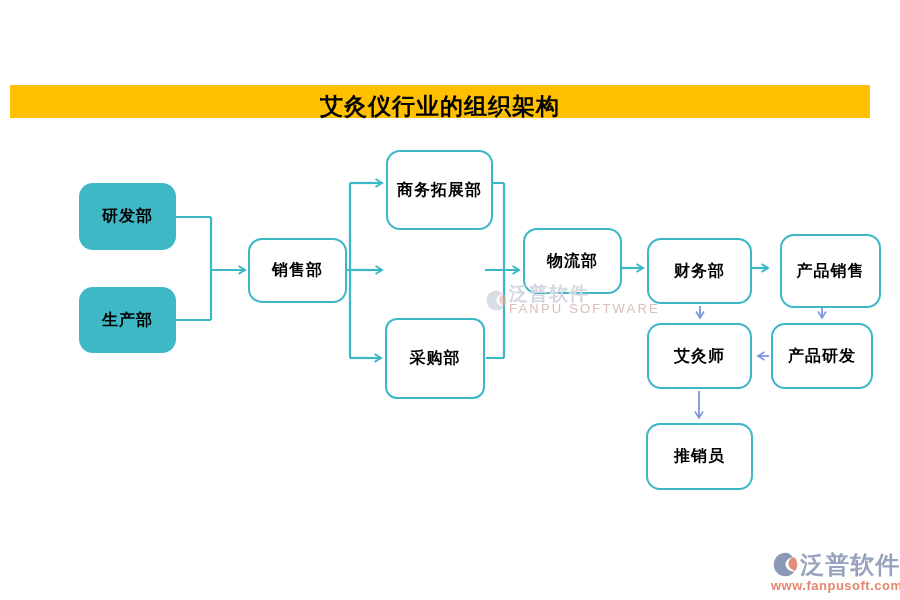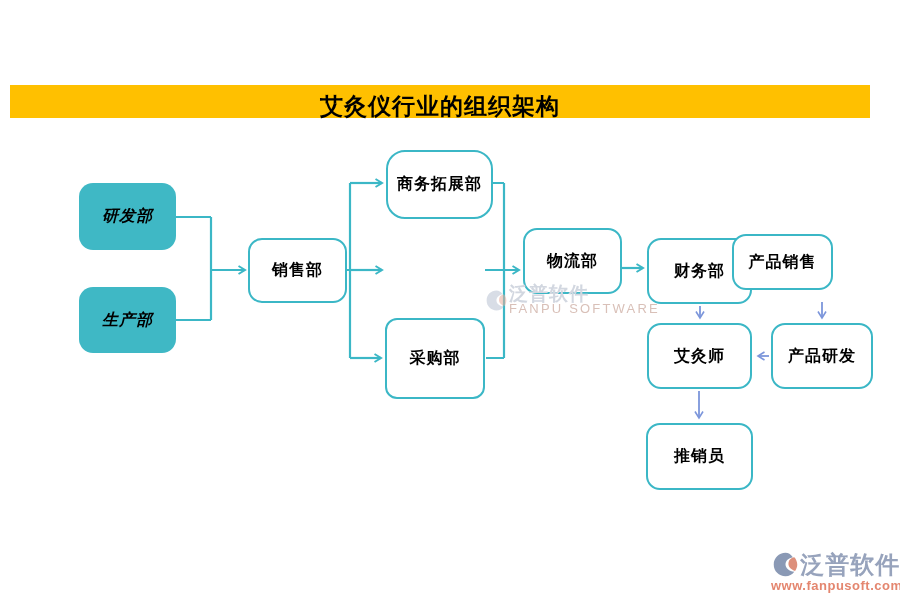--- a/index.html
+++ b/index.html
@@ -17,30 +17,30 @@
   }
   
   .edges{position:absolute;left:0;top:0;width:900px;height:600px;}
   
   .node{
     position:absolute;display:flex;align-items:center;justify-content:center;
     border-radius:14px;font-size:16px;font-weight:bold;color:#000;
     box-sizing:border-box;background:#fff;border:2.5px solid #3BB7C6;
     letter-spacing:1px;
   }
-  .node.filled{background:#3FB8C5;border:none;font-style:italic;}
+  .node.filled{background:#3FB8C5;border:none;}
   .n-rnd          {left:79px; top:183px; width:97px; height:67px;}
   .n-production   {left:79px; top:287px; width:97px; height:66px;}
   .n-sales        {left:248px;top:238px; width:99px; height:65px;}
-  .n-bizdev       {left:386px;top:150px; width:107px;height:69px;border-radius:19px;}
+  .n-bizdev       {left:386px;top:150px; width:107px;height:80px;}
   .n-maintenance  {left:386px;top:238px; width:99px; height:65px;}
   .n-procurement  {left:385px;top:318px; width:100px;height:81px;border-radius:12px;}
   .n-logistics    {left:523px;top:228px; width:99px; height:66px;}
   .n-finance      {left:647px;top:238px; width:105px;height:66px;}
-  .n-product-sales{left:732px;top:234px; width:101px;height:56px;text-align:right;}
+  .n-product-sales{left:780px;top:234px; width:101px;height:74px;text-align:right;}
   .n-moxibustionist{left:647px;top:323px;width:105px;height:66px;}
   .n-product-rnd  {left:771px;top:323px; width:102px;height:66px;}
   .n-salesperson  {left:646px;top:423px; width:107px;height:67px;}
   
   .wm-center{
     position:absolute;left:486px;top:284px;display:flex;align-items:flex-start;
     pointer-events:none;
   }
   .wm-center .wm-logo{width:21px;height:27px;margin-top:3px;opacity:.55;}
   .wm-center .wm-texts{margin-left:2px;display:flex;flex-direction:column;}

